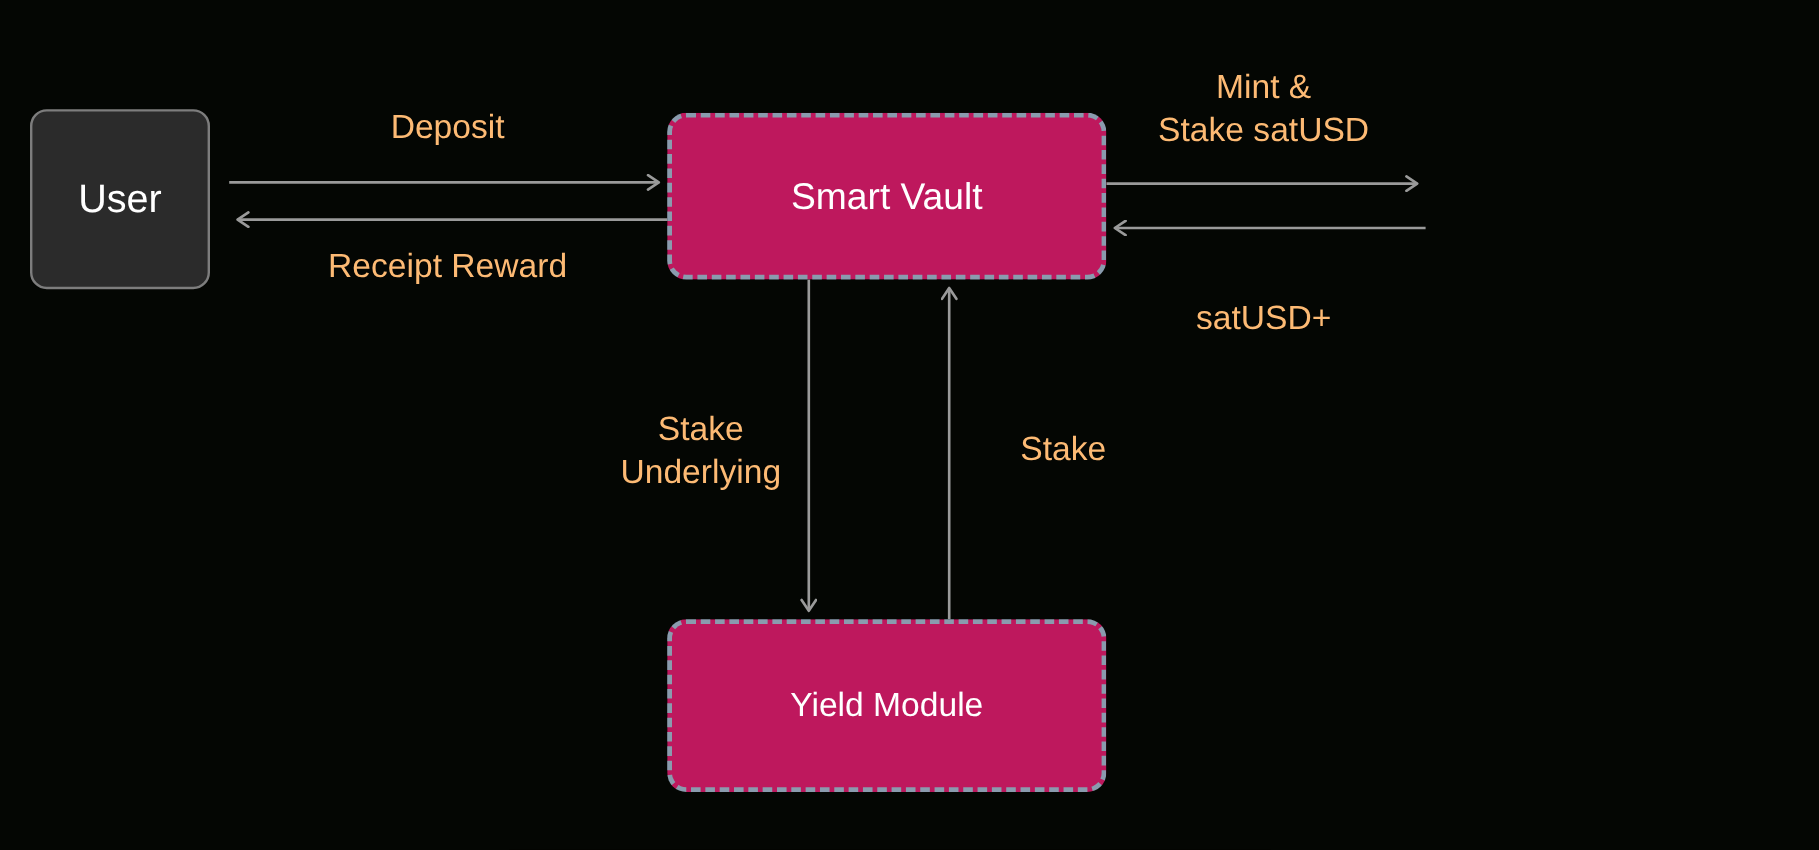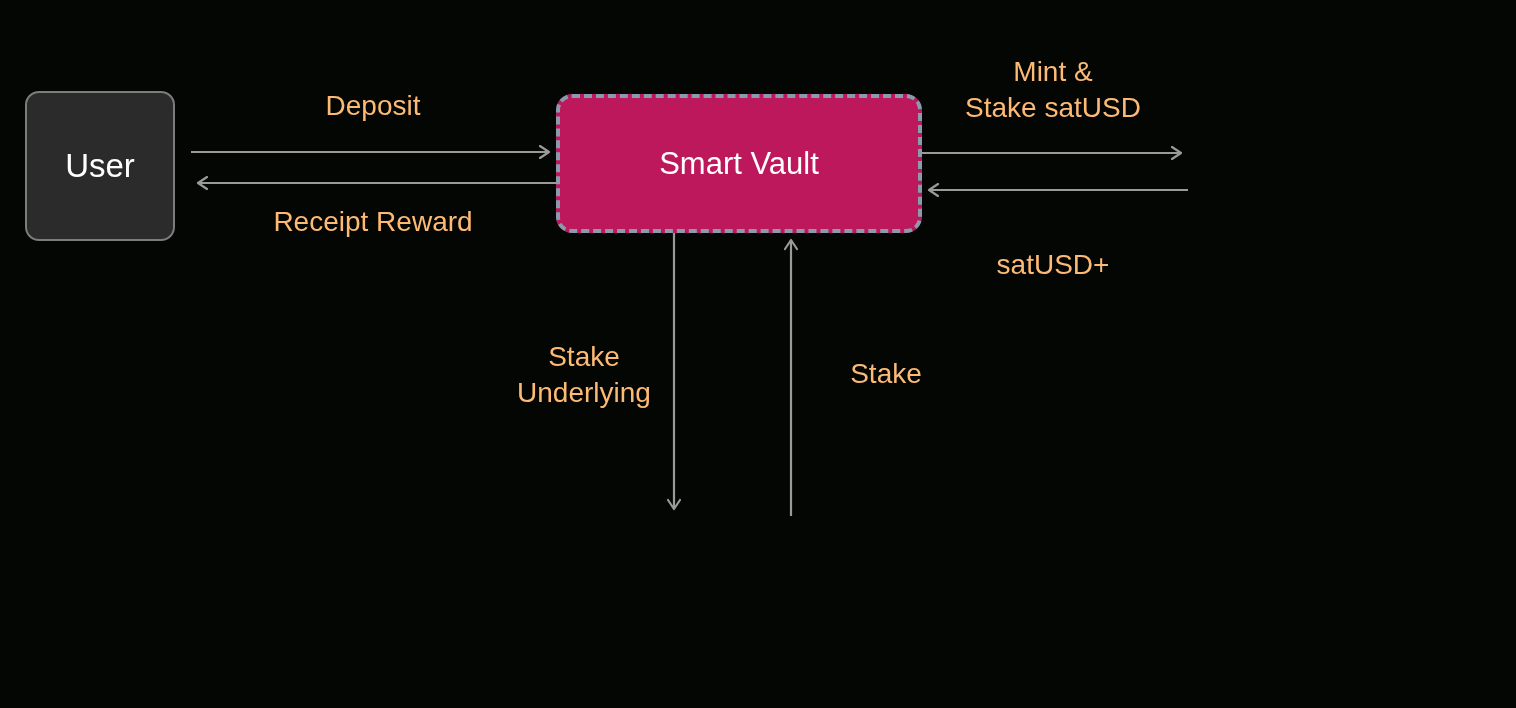--- a/index.html
+++ b/index.html
@@ -109,20 +109,23 @@
 
   <div class="node plain" id="node-user">
     <span>User</span>
   </div>
 
   <div class="node accent" id="node-vault">
     <span>Smart Vault</span>
   </div>
 
 
+  <div class="node accent" id="node-yield">
+    <span>Yield Module</span>
+  </div>
 
   <div class="edge-label" id="label-deposit">Deposit</div>
 
   <div class="edge-label" id="label-receipt">Receipt Reward</div>
 
   <div class="edge-label" id="label-mint-stake">Mint &amp;
 Stake satUSD</div>
 
   <div class="edge-label" id="label-satusd-plus">satUSD+</div>
 

